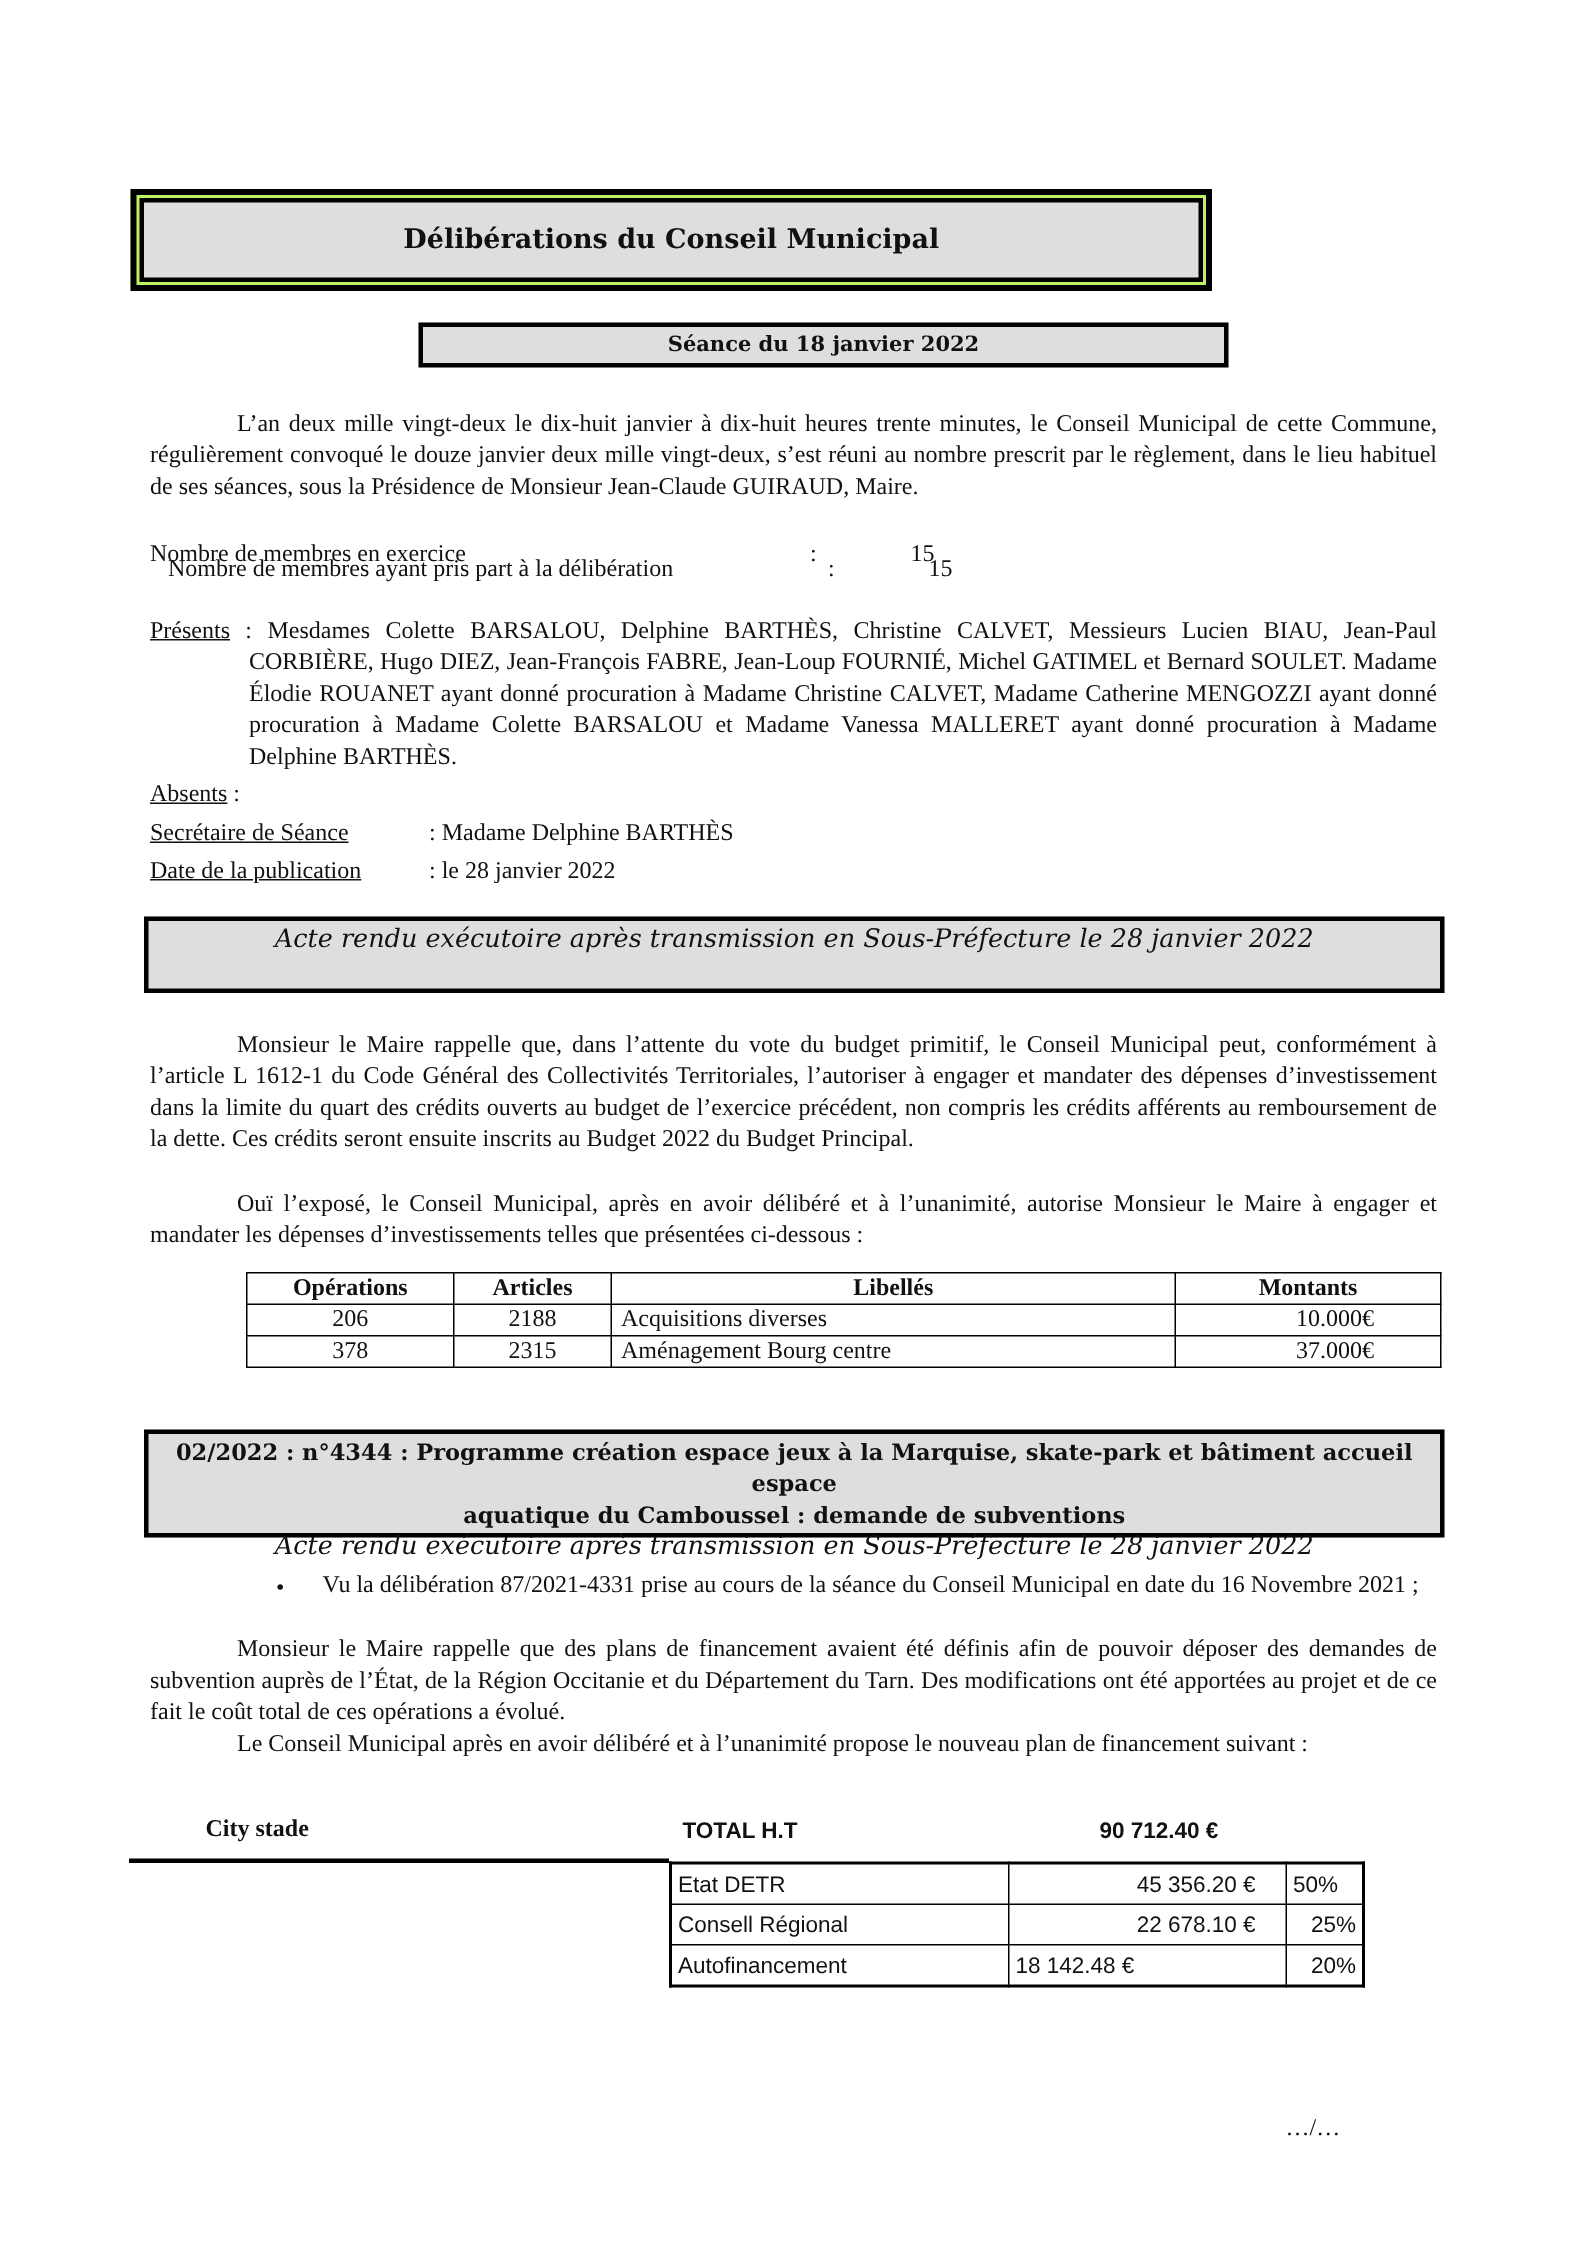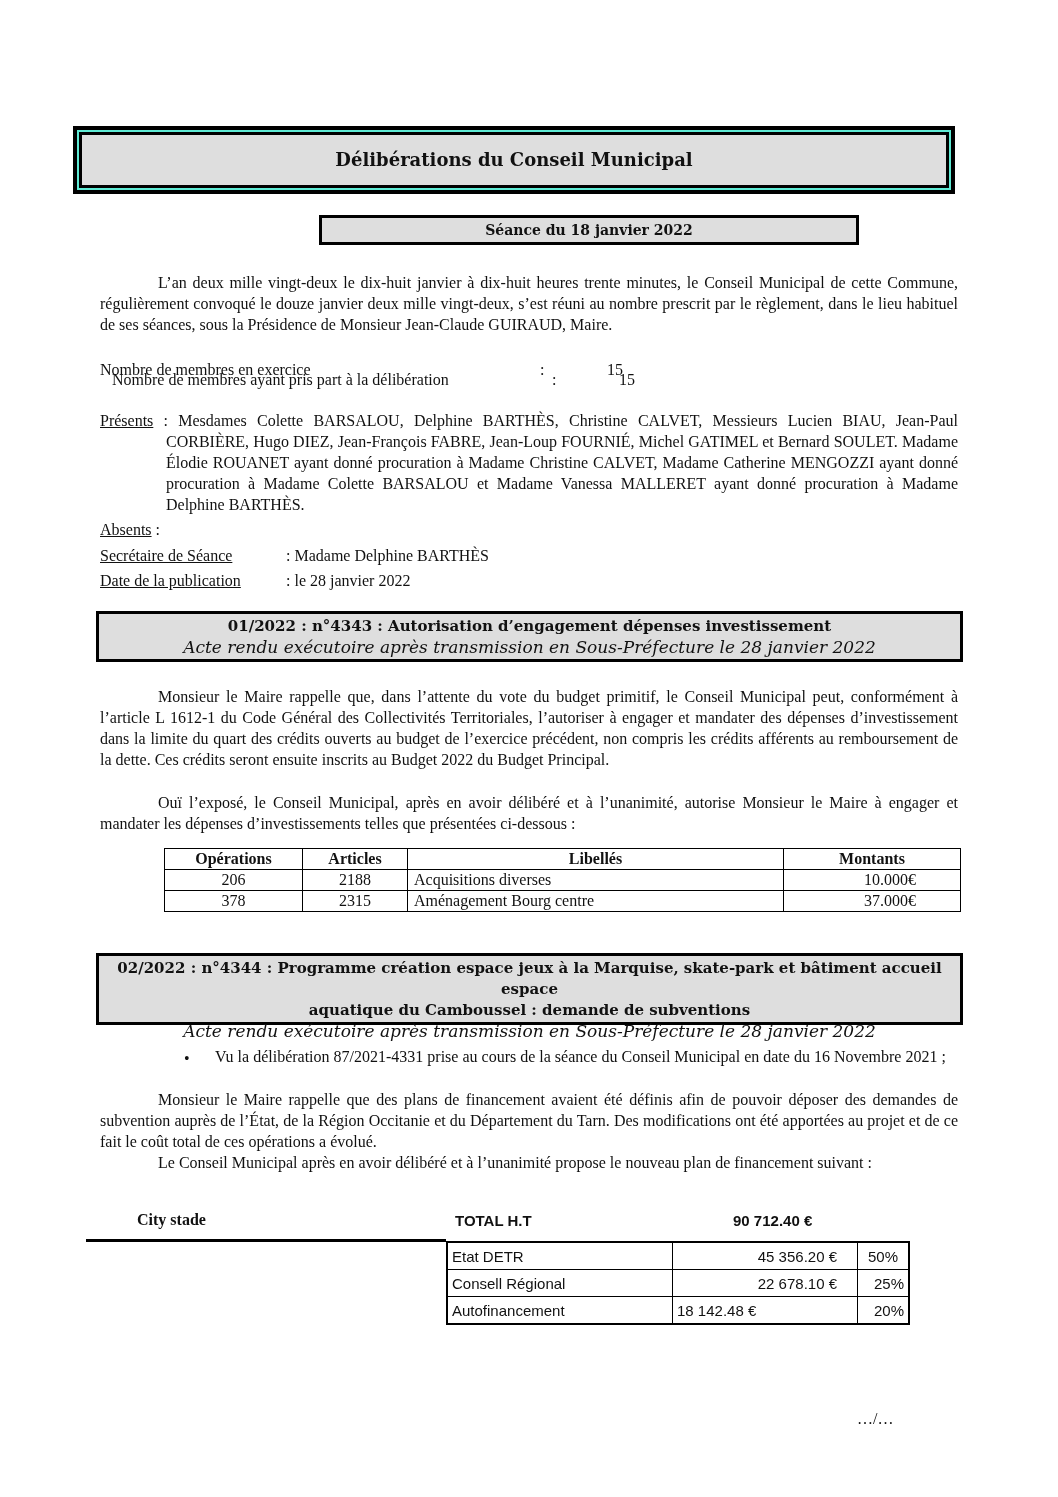--- a/index.html
+++ b/index.html
@@ -1,24 +1,24 @@
 <!DOCTYPE html>
 <html><head>
 <meta charset="utf-8">
 <style>
   html, body { margin:0; padding:0; background:#ffffff; }
   body { width:1058px; height:1497px; position:relative; overflow:hidden;
          font-family:"Liberation Serif", serif; color:#111; }
   .abs { position:absolute; }
-  .title-outer { left:73px; top:126px; width:882px; height:68px; border:4px solid #000; box-sizing:border-box; padding:2px; background:#5eead4; }
+  .title-outer { left:87px; top:126px; width:721px; height:68px; border:4px solid #000; box-sizing:border-box; padding:2px; background:#bef264; }
   .title-inner { width:100%; height:100%; border:3px solid #000; box-sizing:border-box; background:#dedede;
                  display:flex; flex-direction:column; align-items:center; justify-content:center;
                  font-family:"DejaVu Serif", serif; font-weight:bold; font-size:18px; line-height:26px; }
   .seance-box { left:279px; top:215px; width:540px; height:30px; border:3px solid #000; box-sizing:border-box; background:#dedede;
-                display:flex; align-items:center; justify-content:center; font-family:"DejaVu Serif", serif; font-weight:bold; font-size:14px;margin-left:40px; }
+                display:flex; align-items:center; justify-content:center; font-family:"DejaVu Serif", serif; font-weight:bold; font-size:14px; }
   .para { left:100px; width:858px; font-size:16px; line-height:21px; text-align:justify; }
   .indent { text-indent:58px; }
   .row { left:100px; font-size:16px; line-height:21px; }
   .u { text-decoration:underline; }
   .delib-box { left:96px; width:867px; border:3px solid #000; box-sizing:border-box; background:#dedede; text-align:center;
                font-family:"DejaVu Serif", serif; font-size:15px; line-height:21px; padding:2px 8px; }
   .delib-box .t { font-weight:bold; }
   .delib-box .s { font-style:italic; font-size:17px; }
   table.inv { position:absolute; left:164px; top:848px; width:797px; border-collapse:collapse; font-size:16px; }
   table.inv th, table.inv td { border:1.5px solid #000; padding:0 6px; height:20px; line-height:20px; }
@@ -56,21 +56,20 @@
   <span class="u">Absents</span><span> :</span>
 </div>
 <div class="abs row" style="top:545px;">
   <span class="u" style="display:inline-block;width:186px;">Secrétaire de Séance</span><span>: Madame Delphine BARTHÈS</span>
 </div>
 <div class="abs row" style="top:570px;">
   <span class="u" style="display:inline-block;width:186px;">Date de la publication</span><span>: le 28 janvier 2022</span>
 </div>
 
 <div class="abs delib-box" style="top:611px; height:51px;">
-  <div class="t">01/2022 : n°4343 : Autorisation d’engagement dépenses investissement</div>
   <div class="s">Acte rendu exécutoire après transmission en Sous-Préfecture le 28 janvier 2022</div>
 </div>
 
 <div class="abs para indent" style="top:686px;">Monsieur le Maire rappelle que, dans l’attente du vote du budget primitif, le Conseil Municipal peut, conformément à l’article L 1612-1 du Code Général des Collectivités Territoriales, l’autoriser à engager et mandater des dépenses d’investissement dans la limite du quart des crédits ouverts au budget de l’exercice précédent, non compris les crédits afférents au remboursement de la dette. Ces crédits seront ensuite inscrits au Budget 2022 du Budget Principal.</div>
 <div class="abs para indent" style="top:792px;">Ouï l’exposé, le Conseil Municipal, après en avoir délibéré et à l’unanimité, autorise Monsieur le Maire à engager et mandater les dépenses d’investissements telles que présentées ci-dessous :</div>
 
 <table class="inv">
   <thead>
     <tr>
       <th style="width:125px;">Opérations</th>
@@ -110,21 +109,21 @@
 <div class="abs" style="left:137px; top:1211px; font-size:16px; font-weight:bold;">City stade</div>
 <div class="abs" style="left:455px; top:1212px; font-family:'Liberation Sans', sans-serif; font-size:15px; font-weight:bold;">TOTAL H.T</div>
 <div class="abs" style="left:733px; top:1212px; font-family:'Liberation Sans', sans-serif; font-size:15px; font-weight:bold;">90 712.40 €</div>
 <div class="abs" style="left:86px; top:1239px; width:360px; height:3px; background:#000;"></div>
 
 <table class="fin">
   <tbody>
       <tr>
     <td style="width:216px;">Etat DETR</td>
     <td style="width:160px;text-align:right;padding-right:20px;">45 356.20 €</td>
-    <td style="text-align:center;">50%</td>
+    <td style="text-align:left;">50%</td>
   </tr>
   <tr>
     <td>Consell Régional</td>
     <td style="text-align:right;padding-right:20px;">22 678.10 €</td>
     <td style="text-align:right;">25%</td>
   </tr>
   <tr>
     <td>Autofinancement</td>
     <td style="text-align:left;padding-right:20px;">18 142.48 €</td>
     <td style="text-align:right;">20%</td>

